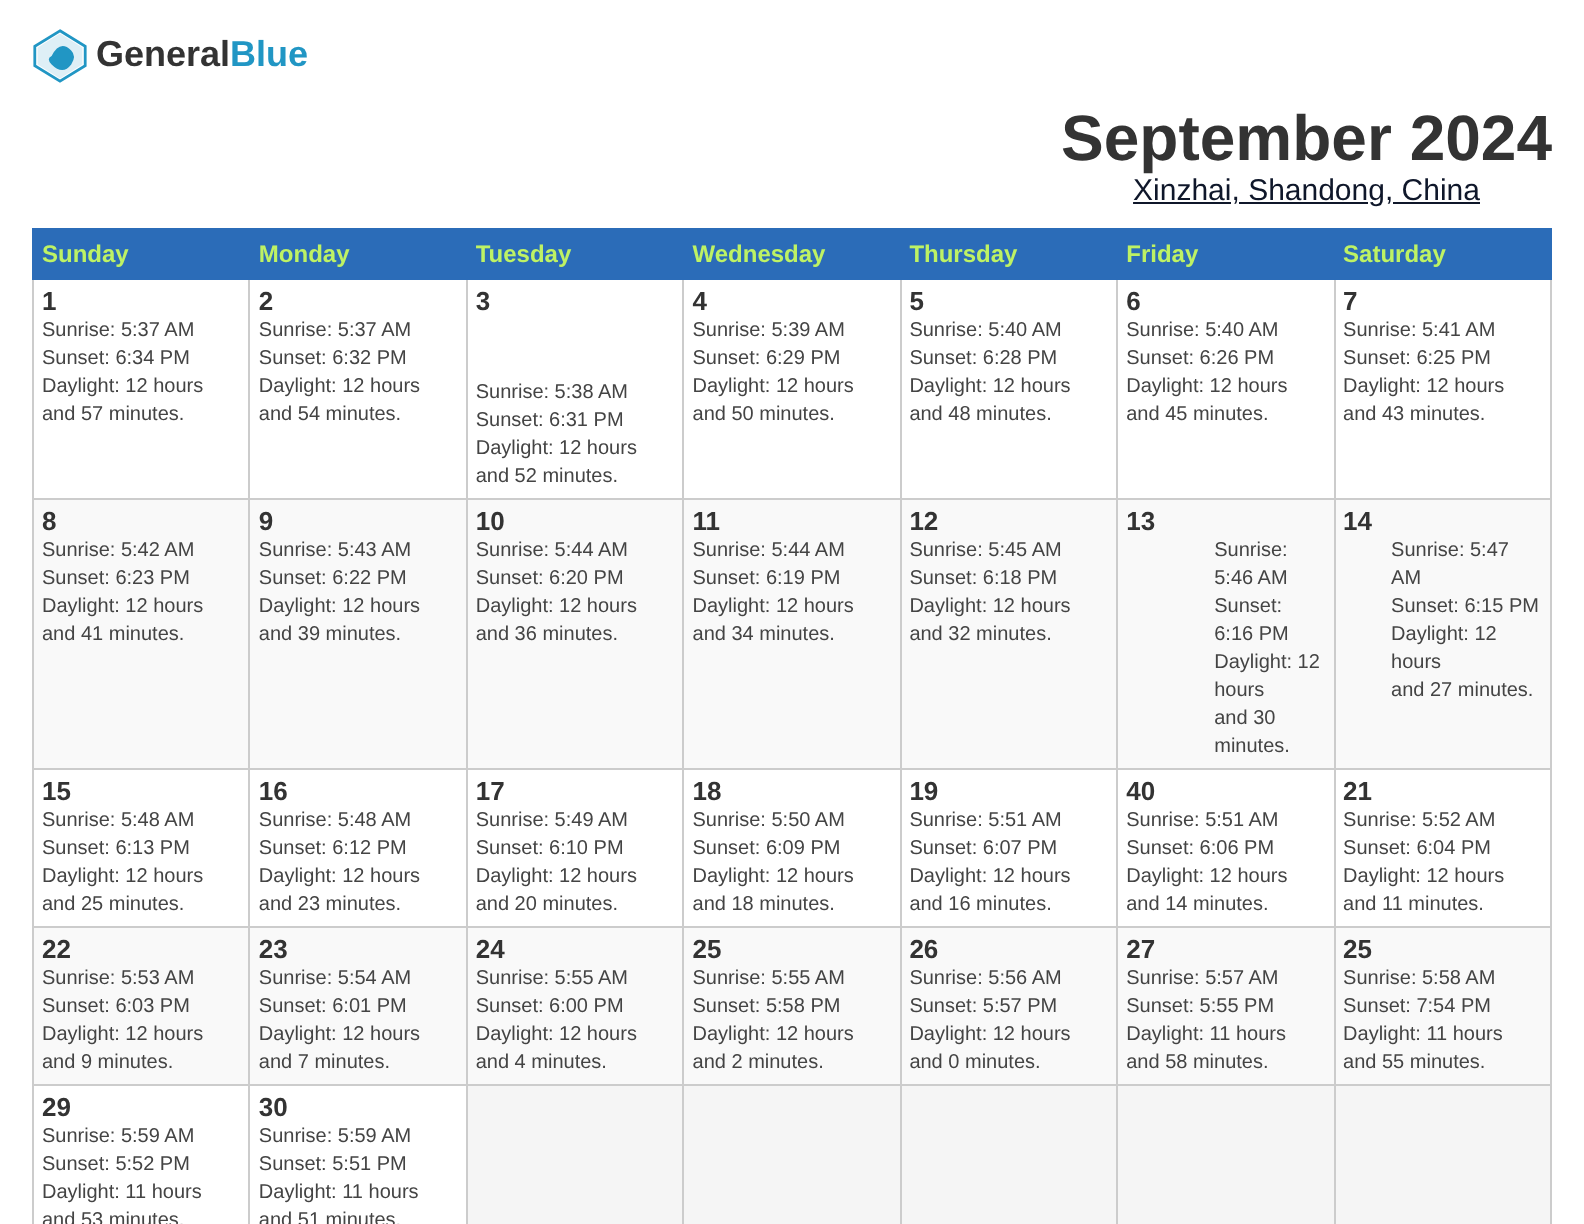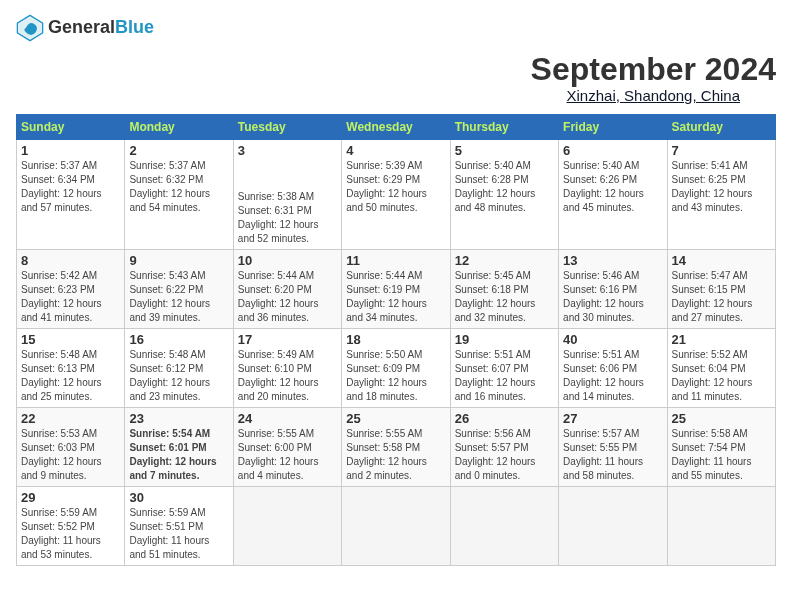--- a/index.html
+++ b/index.html
@@ -213,28 +213,28 @@
           </td>
           <td>
             <span class="day-num">12</span>
             <div class="day-info" style="white-space: pre-line;">Sunrise: 5:45 AM
 Sunset: 6:18 PM
 Daylight: 12 hours
 and 32 minutes.</div>
           </td>
           <td>
             <span class="day-num">13</span>
-            <div class="day-info" style="white-space: pre-line;">Sunrise: 5:46 AM
+            <div class="day-info" style="white-space: pre-line; margin-left: 44px;">Sunrise: 5:46 AM
 Sunset: 6:16 PM
 Daylight: 12 hours
 and 30 minutes.</div>
           </td>
           <td>
             <span class="day-num">14</span>
-            <div class="day-info" style="white-space: pre-line;">Sunrise: 5:47 AM
+            <div class="day-info" style="white-space: pre-line; margin-left: 24px;">Sunrise: 5:47 AM
 Sunset: 6:15 PM
 Daylight: 12 hours
 and 27 minutes.</div>
           </td>
         </tr>
         <tr>
           <td>
             <span class="day-num">15</span>
             <div class="day-info" style="white-space: pre-line;">Sunrise: 5:48 AM
 Sunset: 6:13 PM
@@ -287,21 +287,21 @@
         <tr>
           <td>
             <span class="day-num">22</span>
             <div class="day-info" style="white-space: pre-line;">Sunrise: 5:53 AM
 Sunset: 6:03 PM
 Daylight: 12 hours
 and 9 minutes.</div>
           </td>
           <td>
             <span class="day-num">23</span>
-            <div class="day-info" style="white-space: pre-line; font-weight: bold;">Sunrise: 5:54 AM
+            <div class="day-info" style="white-space: pre-line;">Sunrise: 5:54 AM
 Sunset: 6:01 PM
 Daylight: 12 hours
 and 7 minutes.</div>
           </td>
           <td>
             <span class="day-num">24</span>
             <div class="day-info" style="white-space: pre-line;">Sunrise: 5:55 AM
 Sunset: 6:00 PM
 Daylight: 12 hours
 and 4 minutes.</div>

